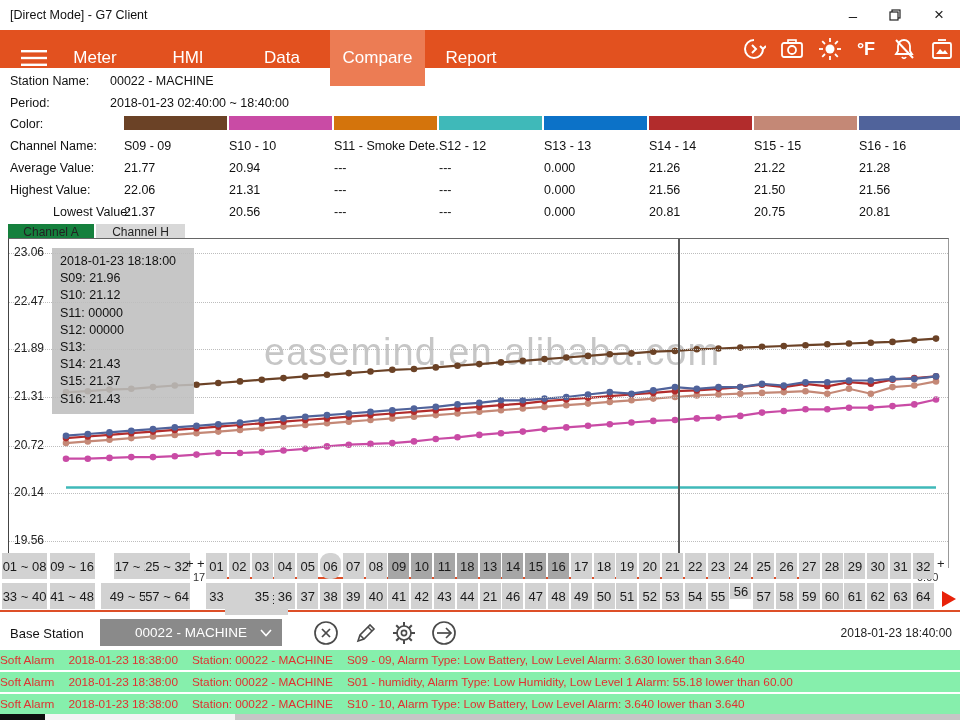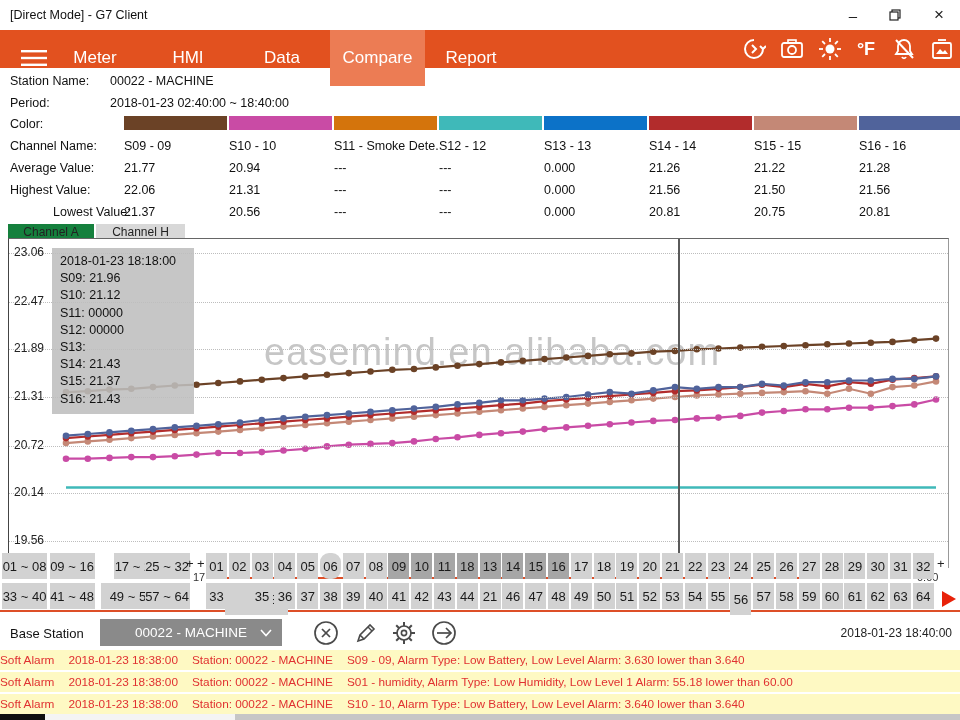--- a/index.html
+++ b/index.html
@@ -38,21 +38,21 @@
   #axis-underline{left:208px;top:577px;width:600px;height:2px;background:#DD4F28;z-index:5;}
   #bottom-orange-line{left:0;top:610px;width:960px;height:2px;background:#DD4F28;z-index:6;}
   #next-arrow{left:941px;top:589px;z-index:7;}
   
   #base-label{left:10px;top:626px;font-size:13px;color:#111;}
   #base-dropdown{left:100px;top:619px;width:182px;height:27px;background:#8A8A8A;color:#fff;font-size:13.5px;display:flex;align-items:center;justify-content:center;}
   #base-dd-chevron{position:absolute;right:10px;top:10px;}
   .tool-icon{top:619px;width:28px;height:28px;display:flex;align-items:center;justify-content:center;}
   #base-timestamp{left:840px;top:626px;width:112px;font-size:12px;color:#222;text-align:right;}
   
-  .alarm-row{left:0;width:960px;height:20px;background:#fef9c3;color:#E03131;font-size:11.8px;display:flex;align-items:center;white-space:nowrap;overflow:hidden;z-index:2;}
+  .alarm-row{left:0;width:960px;height:20px;background:#86efac;color:#E03131;font-size:11.8px;display:flex;align-items:center;white-space:nowrap;overflow:hidden;z-index:2;}
   .alarm-row .msg{margin-left:12px;}
   
   .strip{top:713px;height:7px;}
 </style>
 </head>
 <body>
 
 <div id="app">
 
   <div class="abs" id="titlebar">
@@ -573,21 +573,21 @@
     <div class="sel-btn" style="left: 502.4px; top: 583px; width: 21px; height: 26px;">46</div>
     <div class="sel-btn" style="left: 525.2px; top: 583px; width: 21px; height: 26px;">47</div>
     <div class="sel-btn" style="left: 548px; top: 583px; width: 21px; height: 26px;">48</div>
     <div class="sel-btn" style="left: 570.8px; top: 583px; width: 21px; height: 26px;">49</div>
     <div class="sel-btn" style="left: 593.6px; top: 583px; width: 21px; height: 26px;">50</div>
     <div class="sel-btn" style="left: 616.4px; top: 583px; width: 21px; height: 26px;">51</div>
     <div class="sel-btn" style="left: 639.2px; top: 583px; width: 21px; height: 26px;">52</div>
     <div class="sel-btn" style="left: 662px; top: 583px; width: 21px; height: 26px;">53</div>
     <div class="sel-btn" style="left: 684.8px; top: 583px; width: 21px; height: 26px;">54</div>
     <div class="sel-btn" style="left: 707.6px; top: 583px; width: 21px; height: 26px;">55</div>
-    <div class="sel-btn" style="left: 730.4px; top: 583px; width: 21px; height: 32px;">56</div>
+    <div class="sel-btn" style="left: 730.4px; top: 583px; width: 21px; height: 16px;">56</div>
     <div class="sel-btn" style="left: 753.2px; top: 583px; width: 21px; height: 26px;">57</div>
     <div class="sel-btn" style="left: 776px; top: 583px; width: 21px; height: 26px;">58</div>
     <div class="sel-btn" style="left: 798.8px; top: 583px; width: 21px; height: 26px;">59</div>
     <div class="sel-btn" style="left: 821.6px; top: 583px; width: 21px; height: 26px;">60</div>
     <div class="sel-btn" style="left: 844.4px; top: 583px; width: 21px; height: 26px;">61</div>
     <div class="sel-btn" style="left: 867.2px; top: 583px; width: 21px; height: 26px;">62</div>
     <div class="sel-btn" style="left: 890px; top: 583px; width: 21px; height: 26px;">63</div>
     <div class="sel-btn" style="left: 912.8px; top: 583px; width: 21px; height: 26px;">64</div>
     <div class="plus-mark" style="left: 186px; top: 556px;">+</div>
     <div class="plus-mark" style="left: 197px; top: 556px;">+</div>

